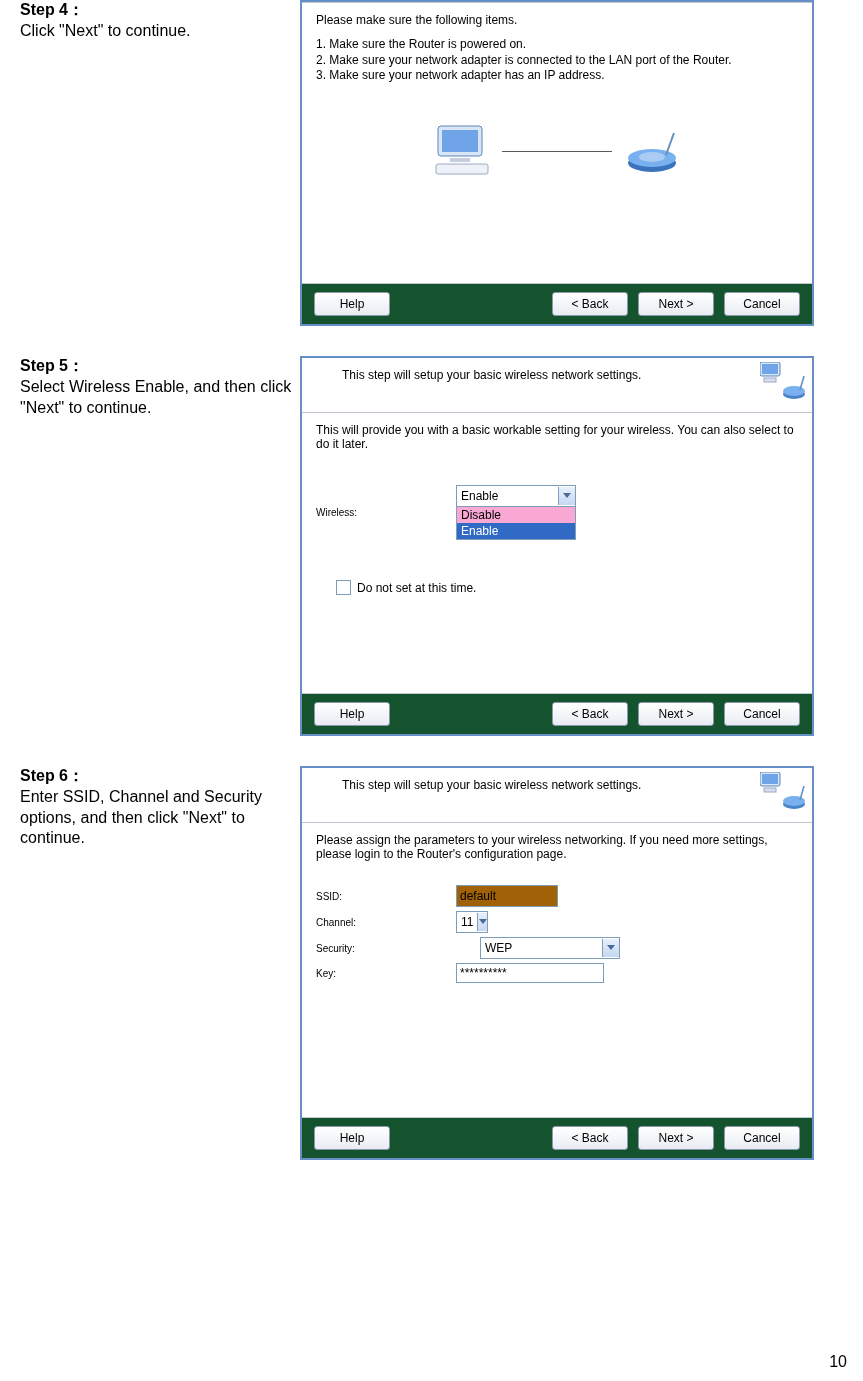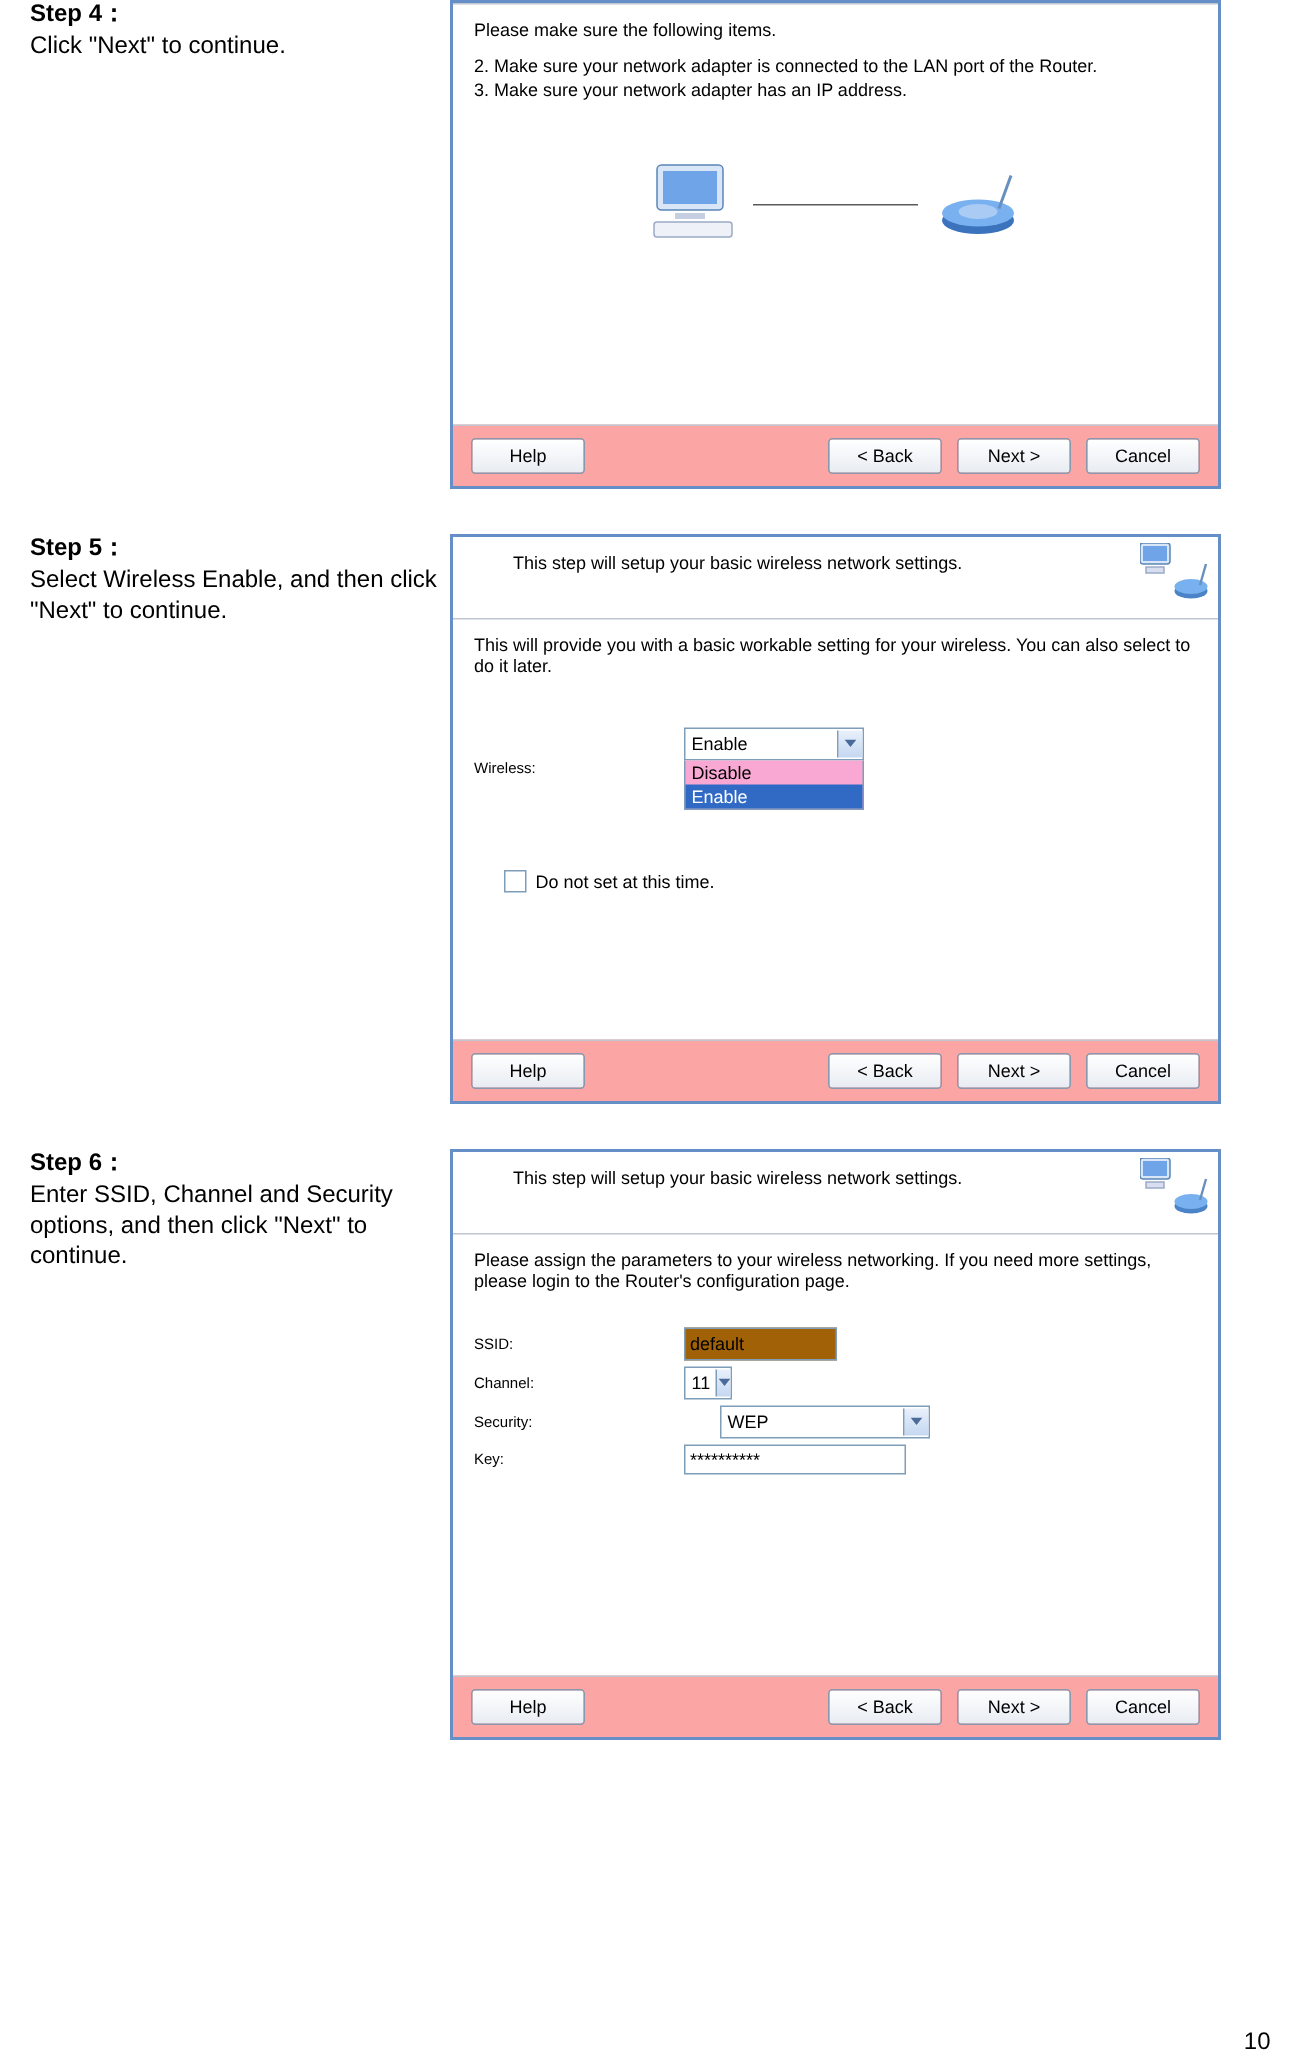--- a/index.html
+++ b/index.html
@@ -81,21 +81,21 @@
     gap: 10px;
   }
   .pc-svg, .router-svg { display: block; }
   .conn-line {
     width: 110px;
     height: 1px;
     background: #5a5a5a;
     position: relative;
   }
   .button-bar {
-    background: #fca5a5;
+    background: #14532d;
     border-top: 1px solid #c0c6cf;
     padding: 8px 12px;
     display: flex;
     align-items: center;
   }
   .spacer { flex: 1; }
   .win-btn {
     min-width: 76px;
     height: 24px;
     font-size: 12px;
@@ -190,20 +190,21 @@
   <div class="step-row">
     <div class="step-text">
       <span class="step-title">Step 4：</span><br>
       <span>Click "Next" to continue.</span>
     </div>
     <div class="dialog">
       <div class="divider"></div>
       <div class="dialog-body">
         <div>Please make sure the following items.</div>
         <ul class="item-list">
+          <li>1. Make sure the Router is powered on.</li>
           <li>2. Make sure your network adapter is connected to the LAN port of the Router.</li>
           <li>3. Make sure your network adapter has an IP address.</li>
         </ul>
         <div class="connect-diagram">
           <svg class="pc-svg" width="60" height="56" viewBox="0 0 60 56">
             <rect x="6" y="2" width="44" height="30" rx="3" fill="#d8e6f7" stroke="#5a86b6"></rect>
             <rect x="10" y="6" width="36" height="22" fill="#6fa4e8"></rect>
             <rect x="18" y="34" width="20" height="4" fill="#c6cfe2"></rect>
             <rect x="4" y="40" width="52" height="10" rx="2" fill="#eef1f7" stroke="#9aaac6"></rect>
           </svg>

